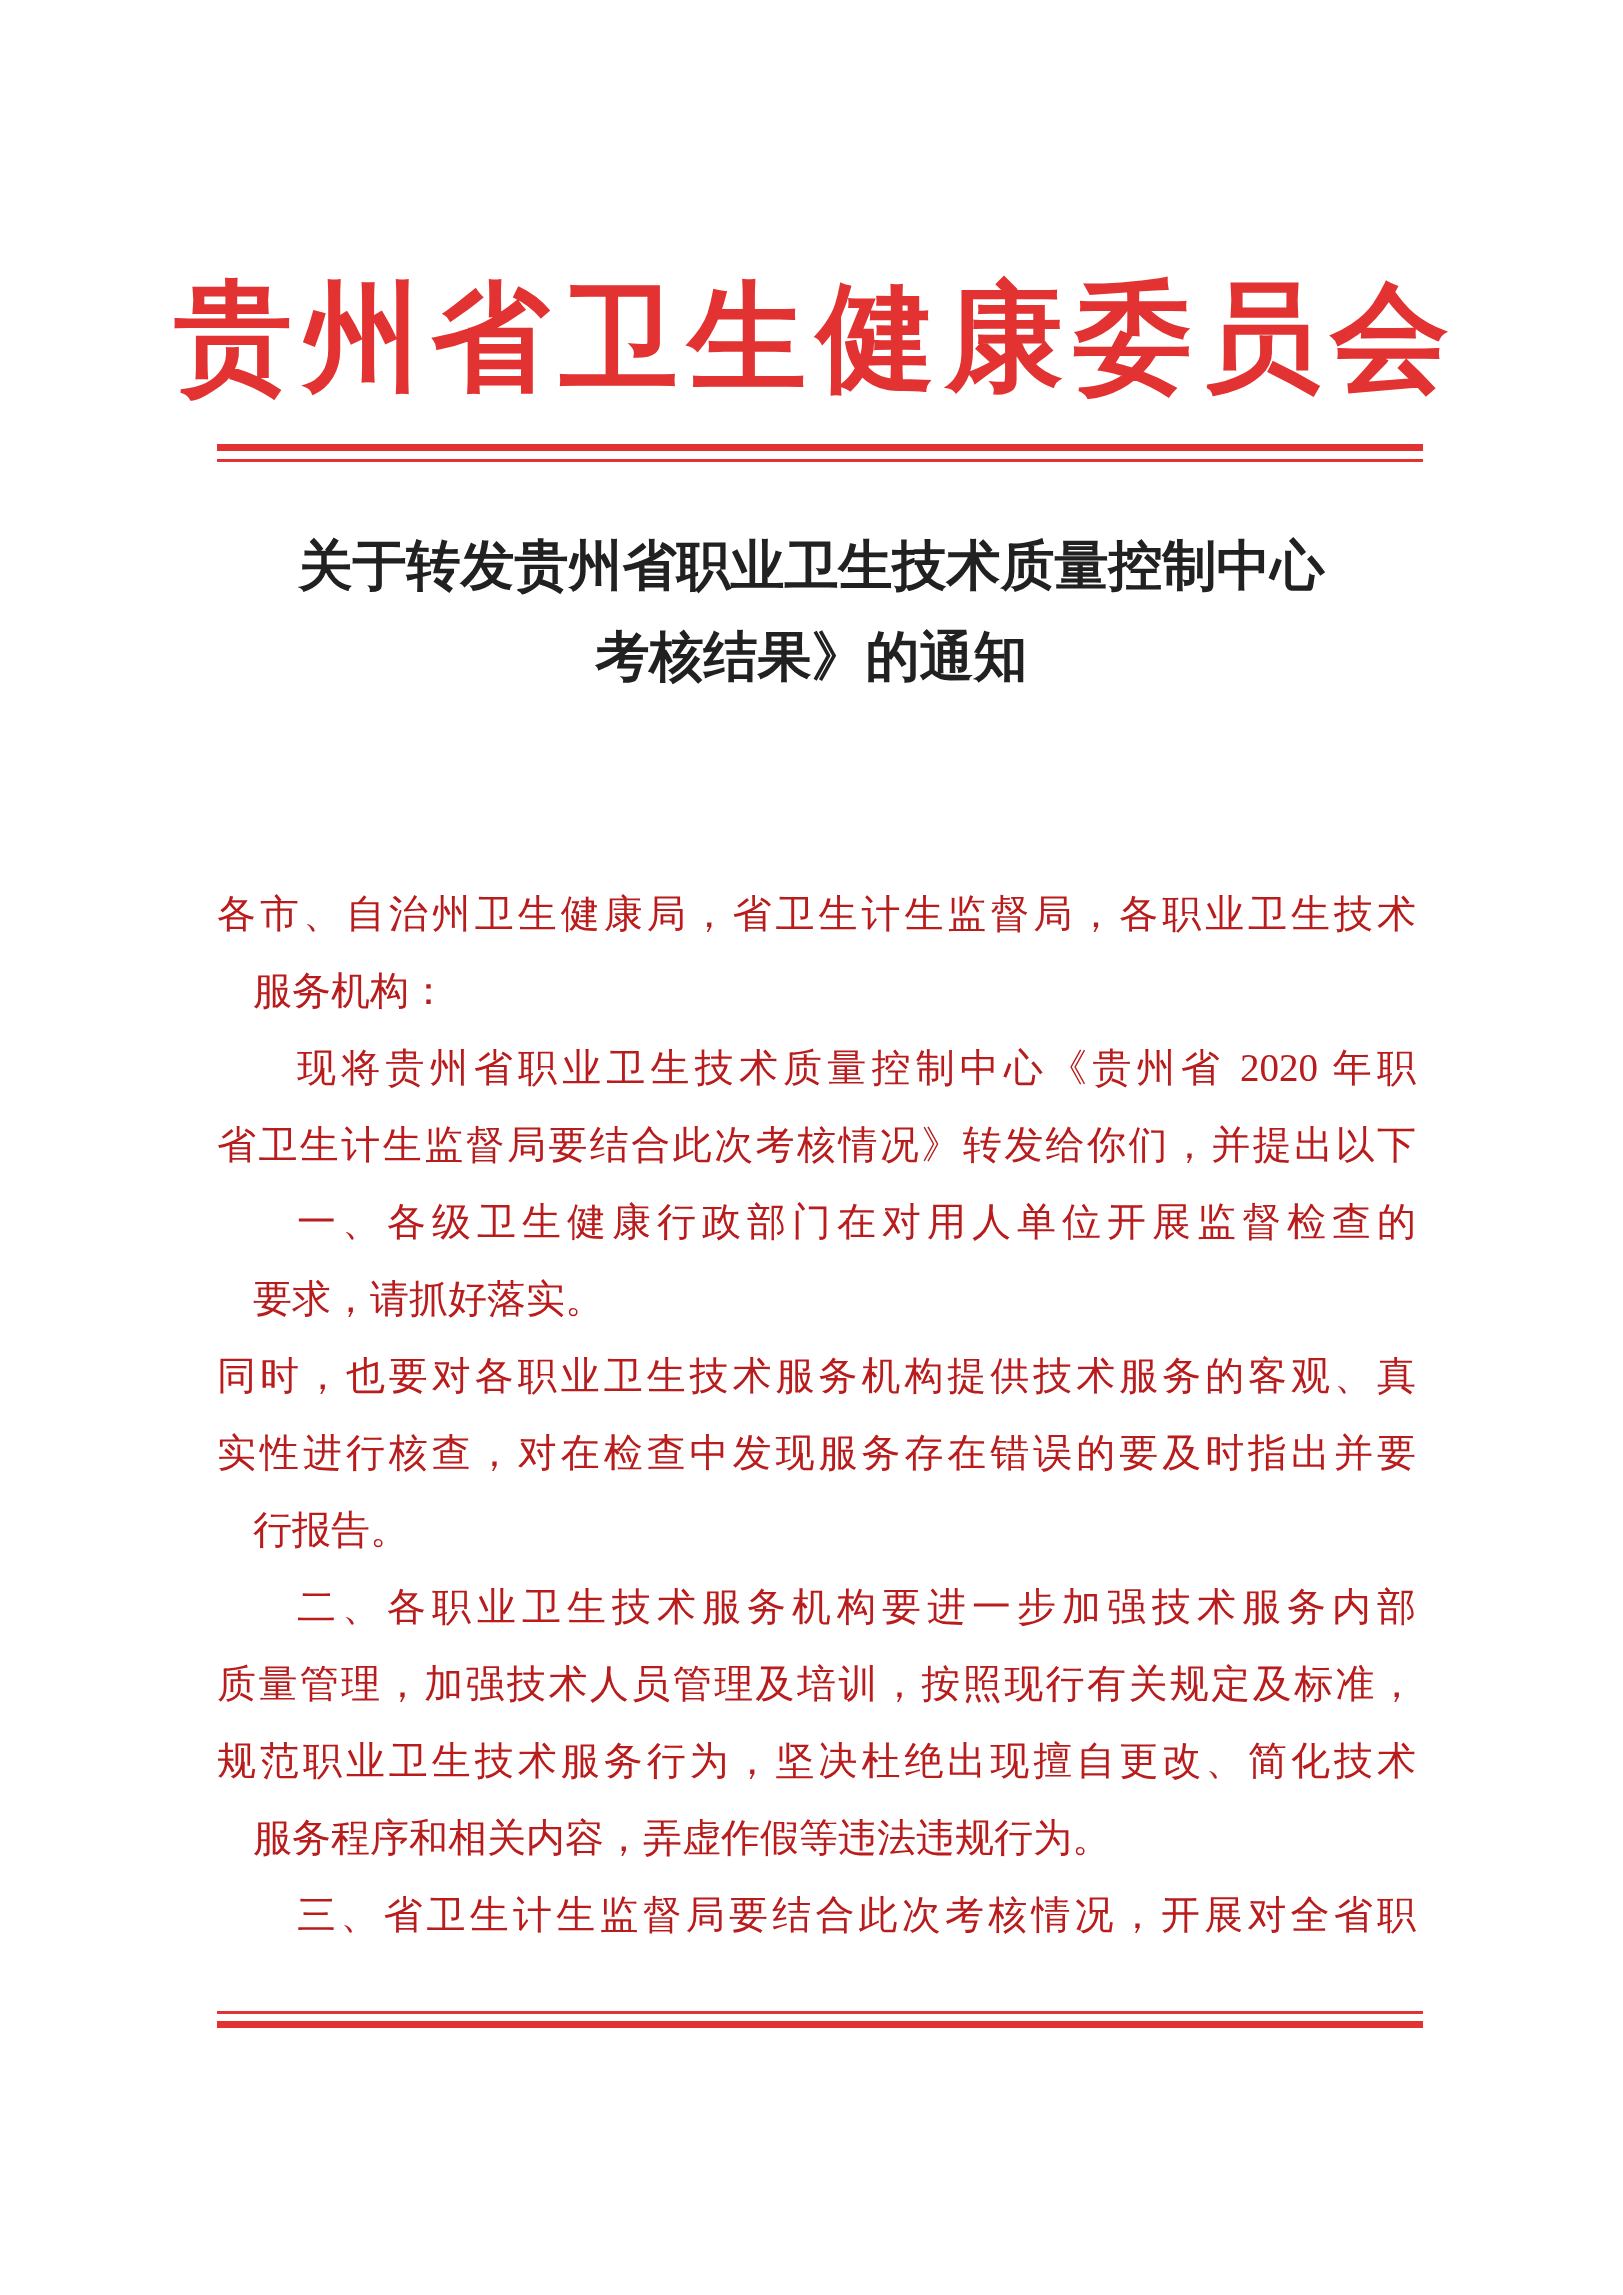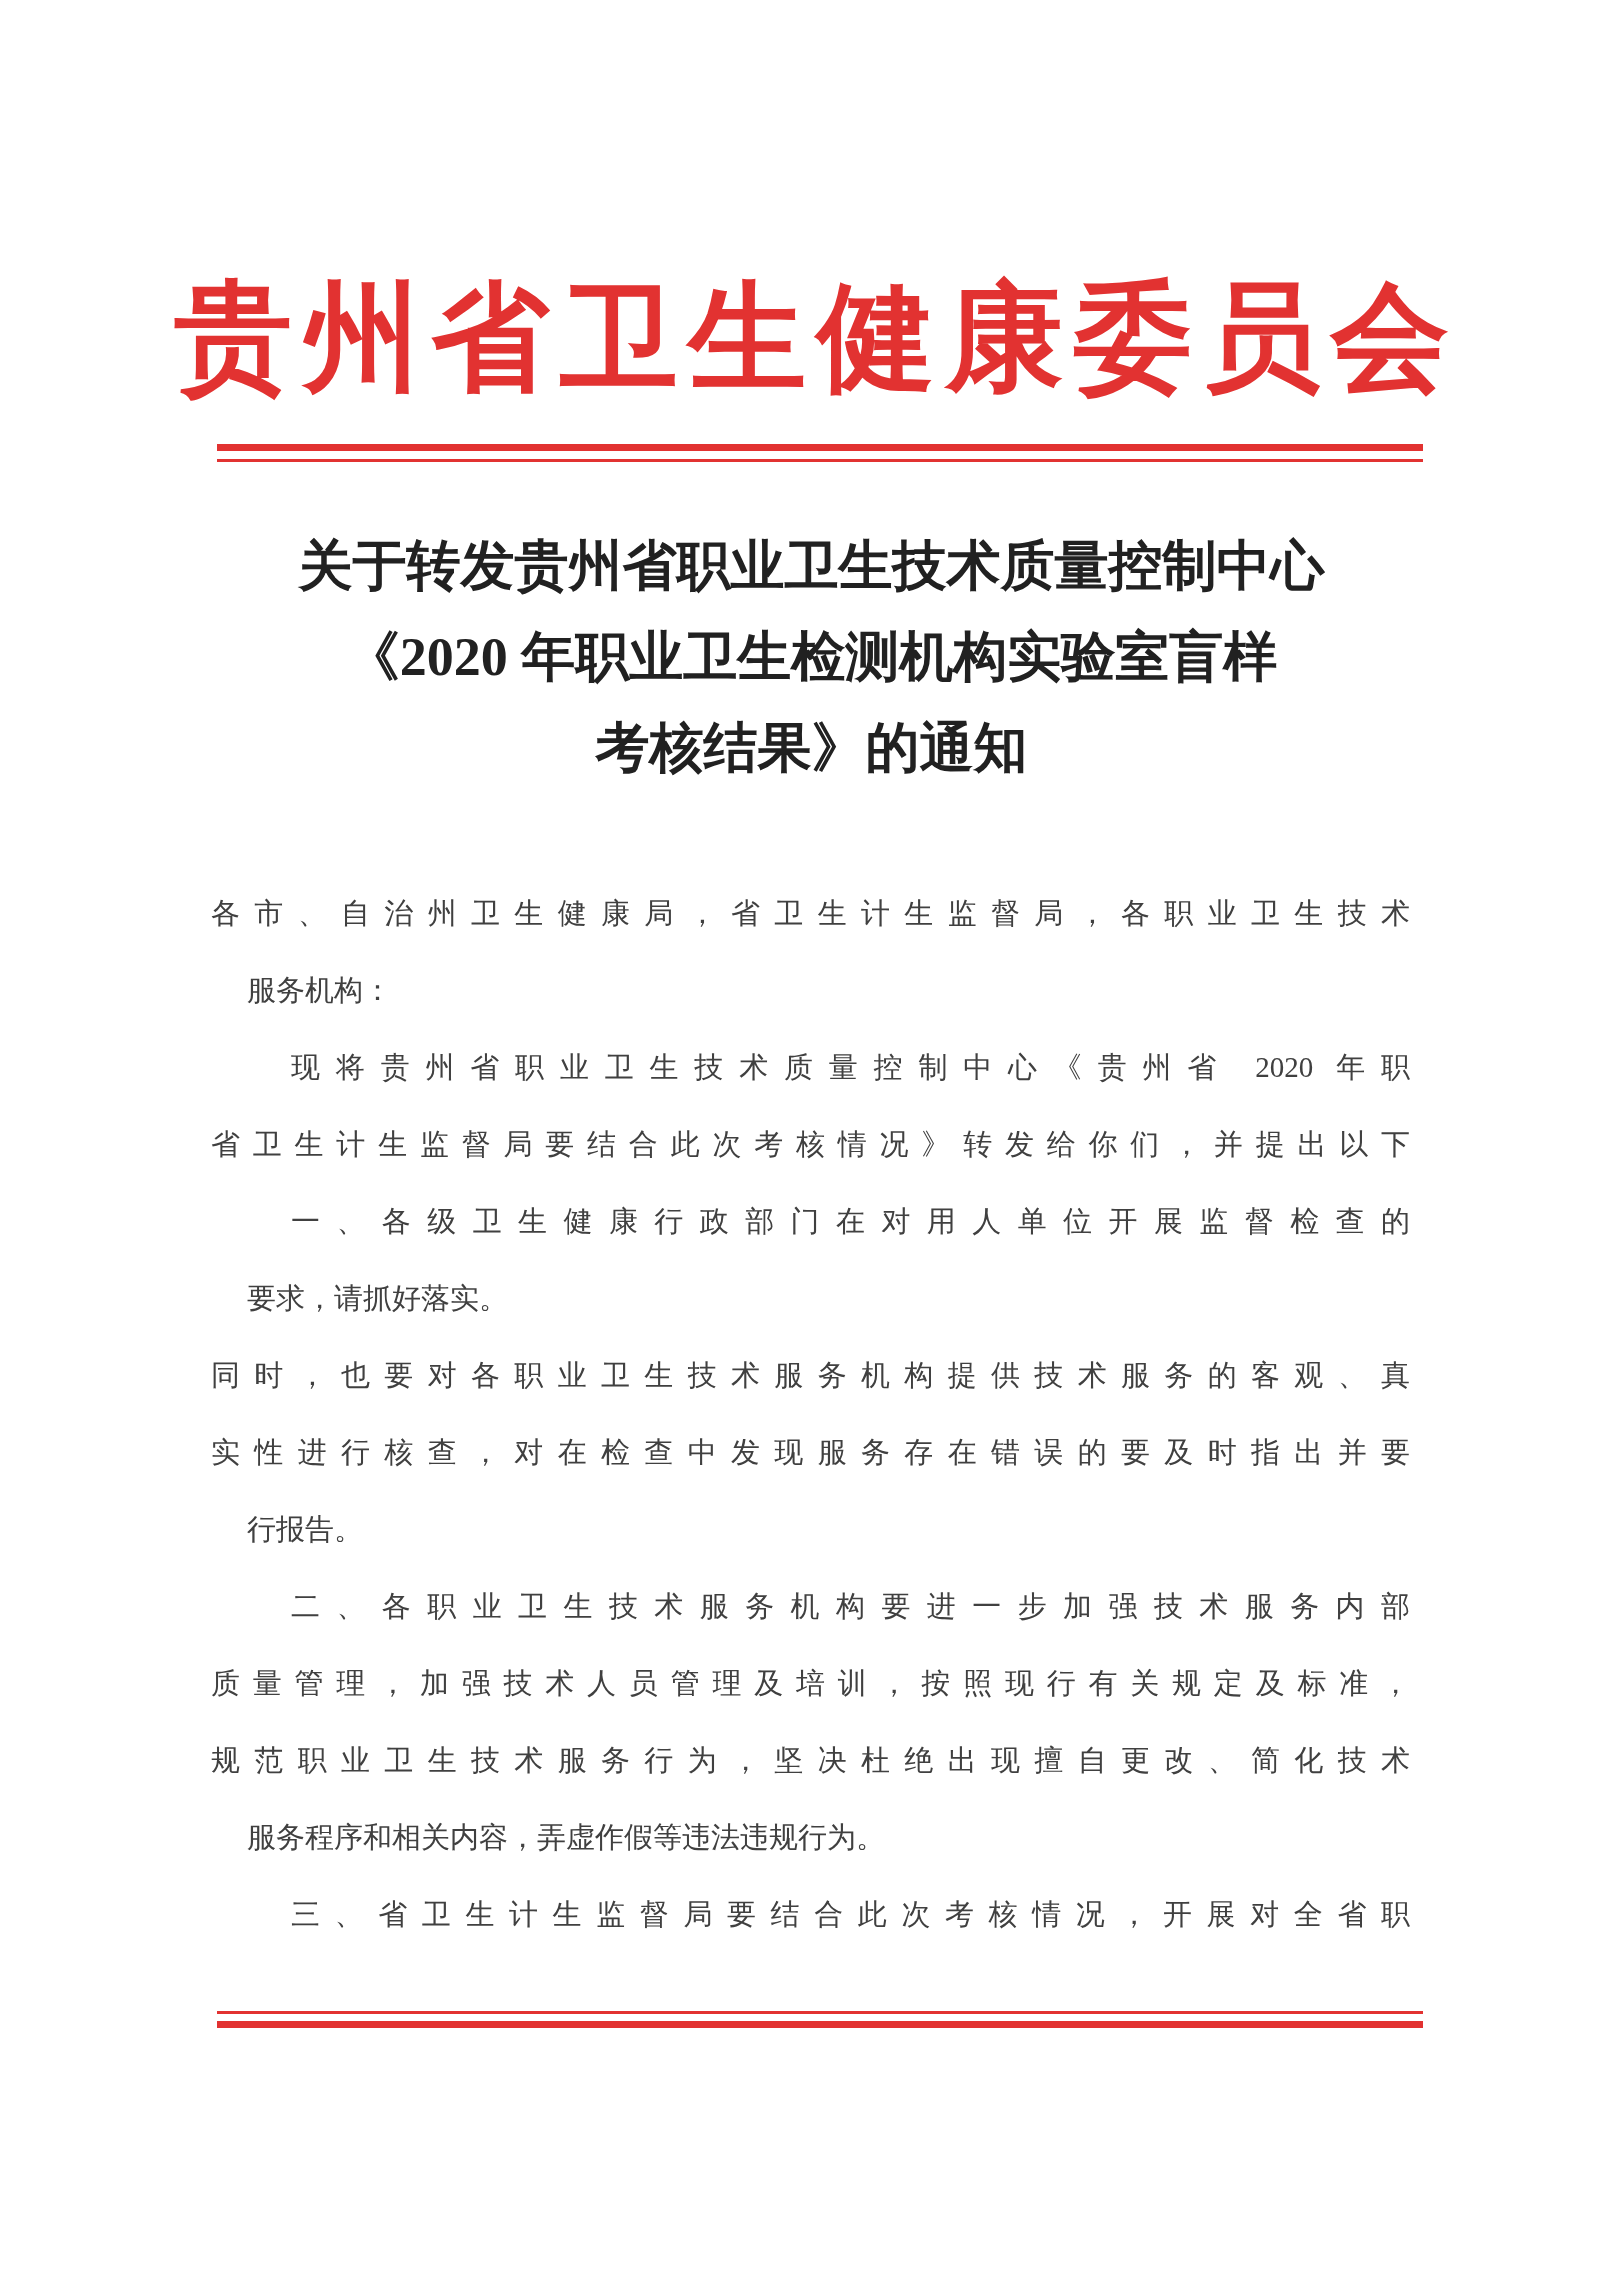--- a/index.html
+++ b/index.html
@@ -45,24 +45,24 @@
     font-weight: bold;
     font-size: 54px;
     line-height: 91px;
     white-space: nowrap;
   }
   .doc-title .title-line { display: block; }
   
   .doc-body {
     position: absolute;
     top: 875px;
-    left: 211px;
+    left: 217px;
     width: 1199px;
-    color: #404040;
-    font-size: 29px;
+    color: #b91c1c;
+    font-size: 39px;
     line-height: 77px;
   }
   .doc-body .line {
     text-align: justify;
     text-align-last: justify;
   }
   .doc-body .line.last {
     text-align-last: left;
     margin-left: 36px;
   }
@@ -75,21 +75,20 @@
 
 <div class="page">
 
   <div class="agency-name" style="color: rgb(226, 50, 49);">贵州省卫生健康委员会</div>
 
   <div class="rule rule-thick-top" style="background: rgb(226, 50, 49);"></div>
   <div class="rule rule-thin-top" style="background: rgb(226, 50, 49);"></div>
 
   <div class="doc-title">
     <span class="title-line">关于转发贵州省职业卫生技术质量控制中心</span>
-    <span class="title-line">《2020 年职业卫生检测机构实验室盲样</span>
     <span class="title-line">考核结果》的通知</span>
   </div>
 
   <div class="doc-body">
       <div class="line">各市、自治州卫生健康局，省卫生计生监督局，各职业卫生技术</div>
       <div class="line last">服务机构：</div>
       <div class="line indent">现将贵州省职业卫生技术质量控制中心《贵州省 2020 年职</div>
       <div class="line">省卫生计生监督局要结合此次考核情况》转发给你们，并提出以下</div>
       <div class="line indent">一、各级卫生健康行政部门在对用人单位开展监督检查的</div>
       <div class="line last">要求，请抓好落实。</div>

